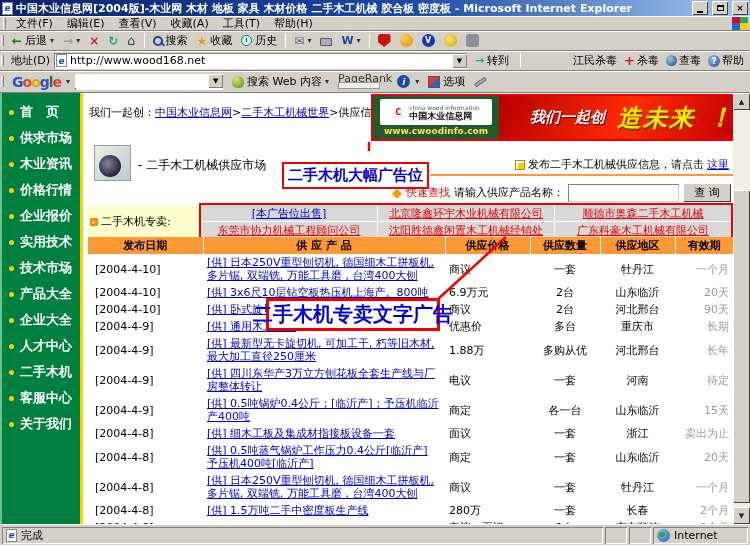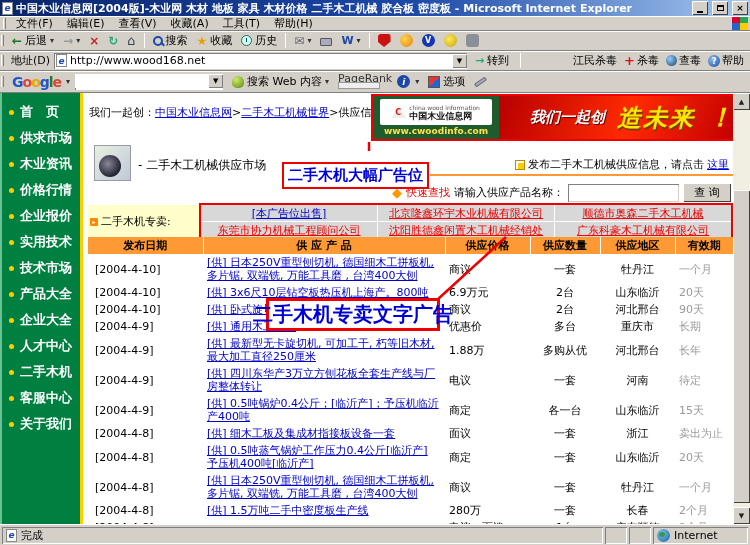--- a/index.html
+++ b/index.html
@@ -125,21 +125,21 @@
   .dealers-grid a:nth-child(1){color:#0000CC;}
 
   .listing{position:absolute;left:5px;top:144px;width:645px;border-collapse:collapse;table-layout:fixed;}
   .listing th{background:#FF9933;font-size:11px;font-weight:bold;height:17px;border-left:1px solid #fff;}
   .listing th:first-child{border-left:none;}
   .listing td{font-size:11px;line-height:13px;padding:2px 4px;vertical-align:middle;}
   .c-date{padding-left:7px !important;}
   .c-prod a{color:#0000CC;text-decoration:underline;cursor:pointer;}
   .c-price{}
   .c-qty,.c-region{text-align:center;}
-  .c-valid{text-align:left;color:#999;}
+  .c-valid{text-align:right;color:#999;}
 
   .ann-box{position:absolute;background:#fff;border:2px solid #EE0000;display:flex;align-items:center;justify-content:center;color:#0000D8;font-weight:bold;z-index:6;white-space:nowrap;}
   .ann1{left:199px;top:57px;width:147px;height:27px;font-size:15px;margin-top:12px;}
   .ann2{left:183px;top:205px;width:174px;height:33px;font-size:20px;border-width:3px;}
   .ann-lines{position:absolute;left:0;top:0;z-index:5;pointer-events:none;}
 
   .scrollbar{position:absolute;right:0;top:0;bottom:0;width:17px;background:#F1EFE2;}
   .sb-btn{position:absolute;left:0;width:17px;height:17px;background:#D4D0C8;box-shadow:inset 1px 1px 0 #fff,inset -1px -1px 0 #404040;display:flex;align-items:center;justify-content:center;font-size:7px;color:#222;}
   .sb-up{top:0;}
   .sb-down{bottom:0;}

